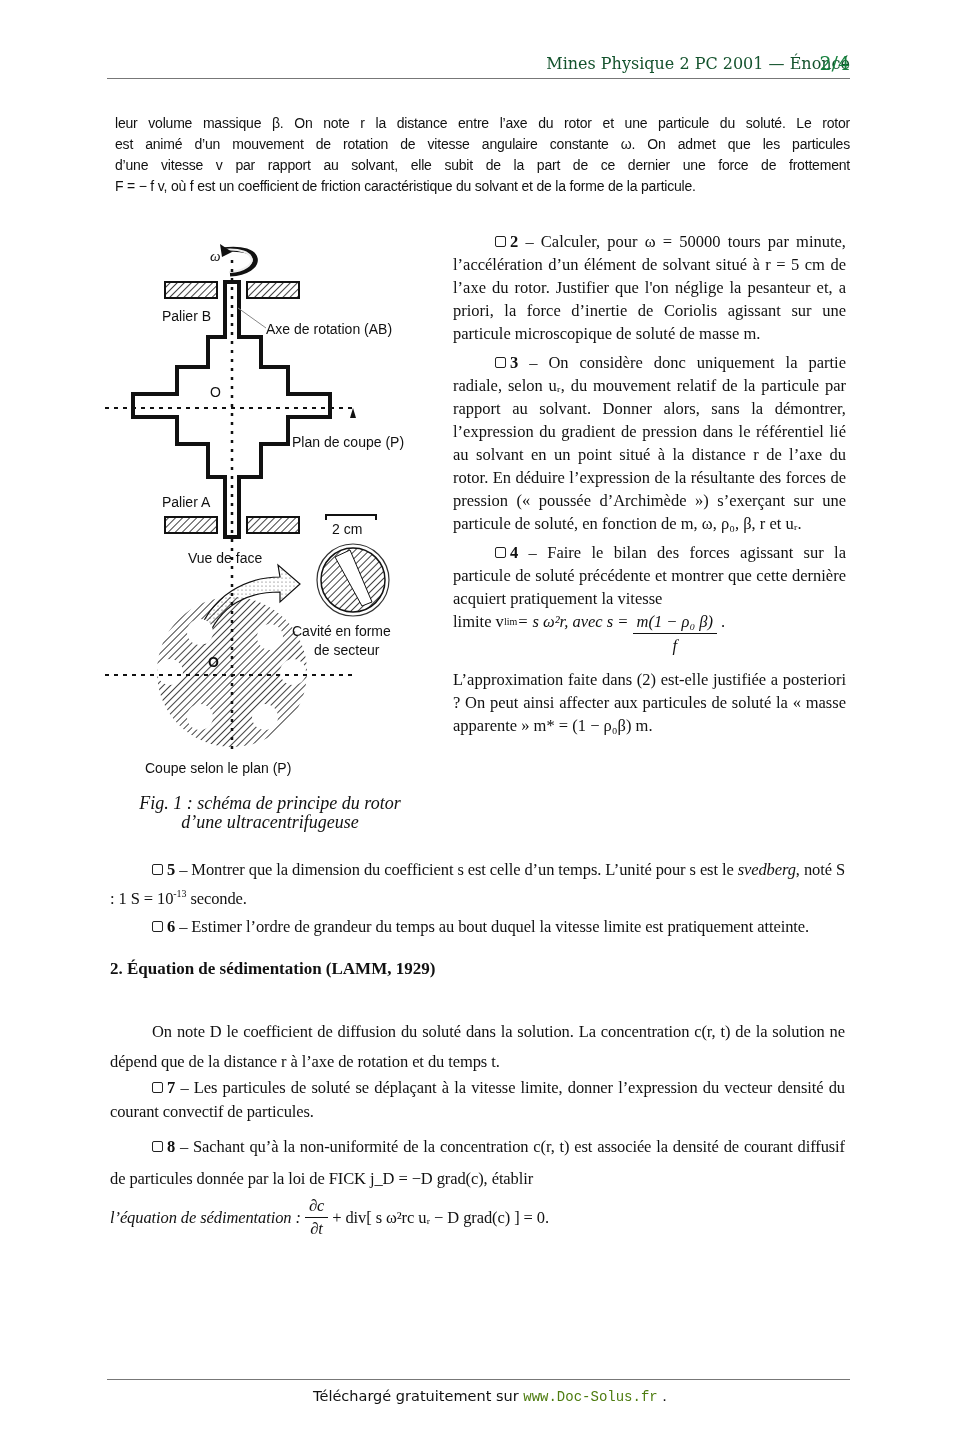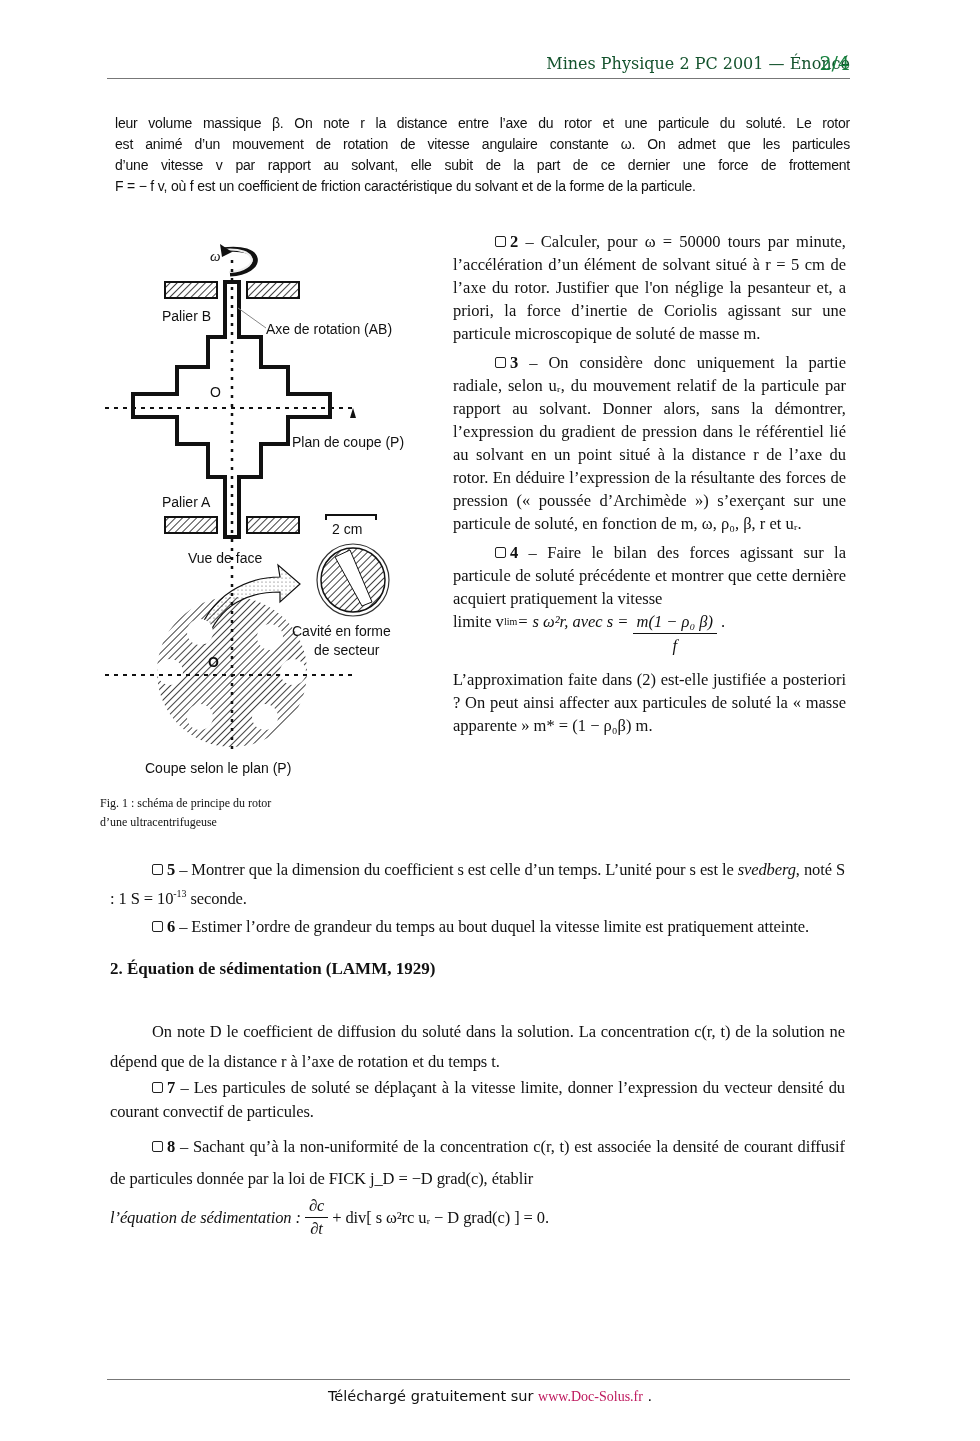--- a/index.html
+++ b/index.html
@@ -9,40 +9,40 @@
   .page-header .title { position: absolute; left: 0; right: 0; top: 2px; text-align: right; font-size: 16px; font-family: "DejaVu Serif", serif; color: #14532d; }
   .page-header .pagenum { position: absolute; right: 0; top: 0; font-size: 19px; font-family: "DejaVu Serif", serif; color: #15803d; }
 
   .intro { position: absolute; left: 115px; top: 113px; width: 735px; font-family: "Liberation Sans", sans-serif; font-size: 14px; line-height: 21px; text-align: justify; letter-spacing: -0.2px; }
   .intro .line { display: block; text-align: justify; text-align-last: justify; white-space: nowrap; }
   .intro .line.last { text-align-last: left; }
 
   .figure { position: absolute; left: 100px; top: 232px; width: 340px; height: 610px; }
   .figure svg { position: absolute; left: 0; top: 0; }
   .fig-label { position: absolute; font-family: "Liberation Sans", sans-serif; font-size: 14px; white-space: nowrap; color: #111; }
-  .fig-caption { position: absolute; left: 0; top: 562px; width: 340px; font-family: "Liberation Serif", serif; font-size: 12px; line-height: 19px; }
+  .fig-caption { position: absolute; left: 0; top: 562px; width: 340px; text-align: center; font-family: "Liberation Serif", serif; font-style: italic; font-size: 18px; line-height: 19px; }
 
   .rightcol { position: absolute; left: 453px; top: 230px; width: 393px; font-size: 16.5px; line-height: 23px; }
   .para { margin: 0 0 6px 0; text-align: justify; }
   .indent { text-indent: 42px; }
   .box { display: inline-block; width: 11px; height: 11px; border: 1.5px solid #222; border-radius: 2px; margin-right: 4px; vertical-align: 0px; box-sizing: border-box; text-indent: 0; }
   .qnum { font-weight: bold; }
   .math { font-style: italic; }
   .formula-line { display: flex; align-items: flex-start; height: 58px; }
   .frac { display: inline-flex; flex-direction: column; align-items: center; margin: 0 4px; }
   .frac .num { border-bottom: 1px solid #111; padding: 0 4px; font-style: italic; }
   .frac .den { font-style: italic; }
 
   .full { position: absolute; left: 110px; width: 735px; font-size: 16.5px; line-height: 24px; letter-spacing: -0.1px; }
   .full .para { margin: 0; text-align: justify; }
   .section-title { position: absolute; left: 110px; top: 959px; font-weight: bold; font-size: 17px; }
   .eqline { display: flex; align-items: center; }
   .footer-rule { position: absolute; left: 107px; top: 1379px; width: 743px; border-top: 1.5px solid #777; }
   .footer { position: absolute; left: 0; width: 980px; top: 1388px; text-align: center; font-family: "DejaVu Sans", sans-serif; font-size: 14.5px; color: #111; }
-  .footer .link { font-family: Liberation Serif, serif; color: #be185d; font-size: 14px; }
+  .footer .link { font-family: Liberation Mono, monospace; color: #4d7c0f; font-size: 14px; }
   sup { font-size: 10px; }
   sub { font-size: 10px; }
 </style>
 </head>
 <body>
 
 <div class="page-header">
   <span class="title">Mines Physique 2 PC 2001 — Énoncé</span>
   <span class="pagenum">2/4</span>
 </div>

